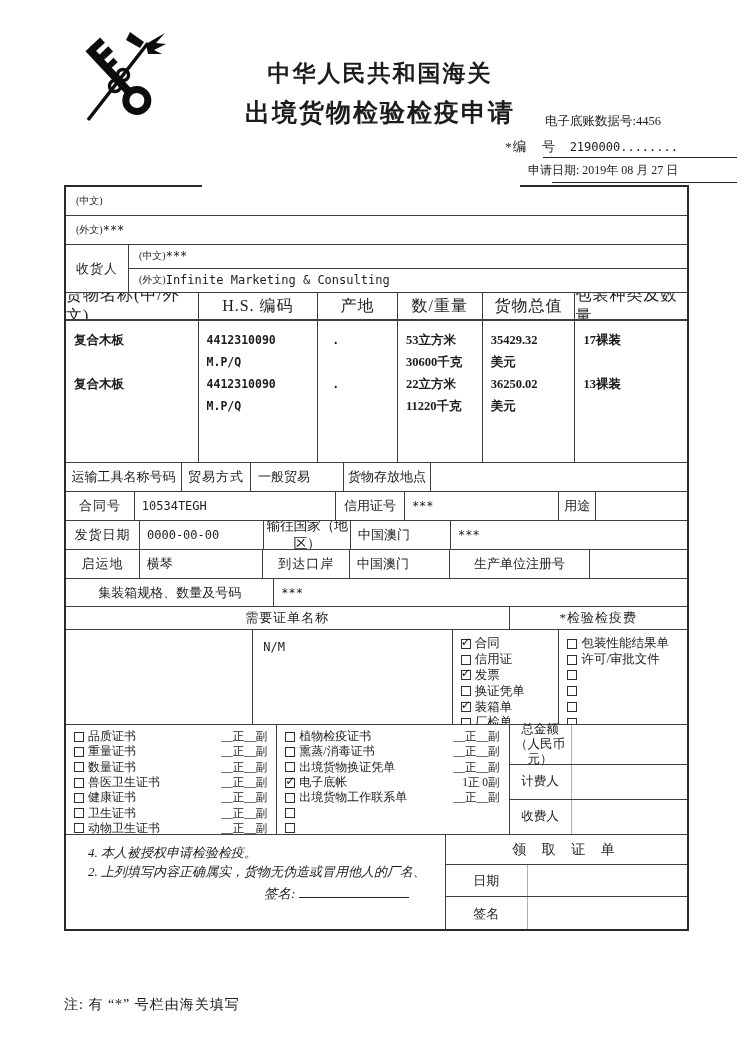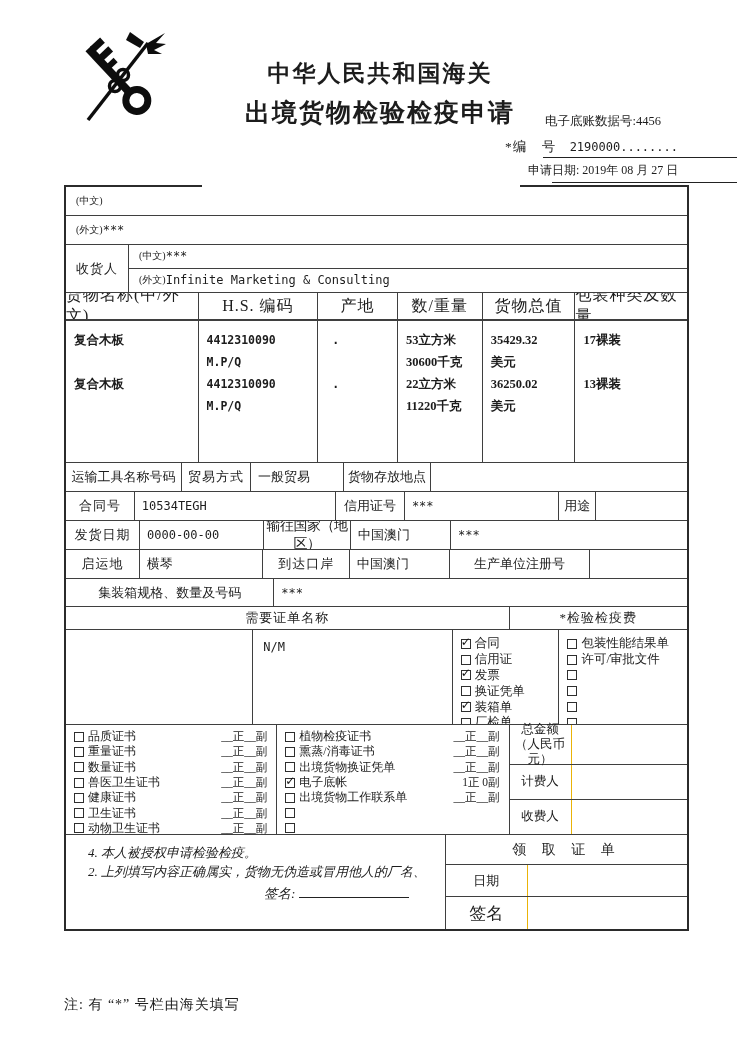--- a/index.html
+++ b/index.html
@@ -395,21 +395,21 @@
           <span class="sign-line"></span>
         </div>
       </div>
       <div class="end" style="width:242px; display:flex; flex-direction:column">
         <div class="pickup-hd" style="height:30px">领 取 证 单</div>
         <div class="fee-row" style="height:32px">
           <div class="fee-lbl" style="width:82px; font-size:13px">日期</div>
           <div class="val" style="flex:1; border-right:none"></div>
         </div>
         <div class="fee-row last" style="height:32px">
-          <div class="fee-lbl" style="width:82px; font-size:17px">签名</div>
+          <div class="fee-lbl" style="width:82px; font-size:13px">签名</div>
           <div class="val" style="flex:1; border-right:none"></div>
         </div>
       </div>
     </div>
 
   </div>
 
   <div class="redaction"></div>
 
   <div class="footnote">注: 有 “*” 号栏由海关填写</div>

